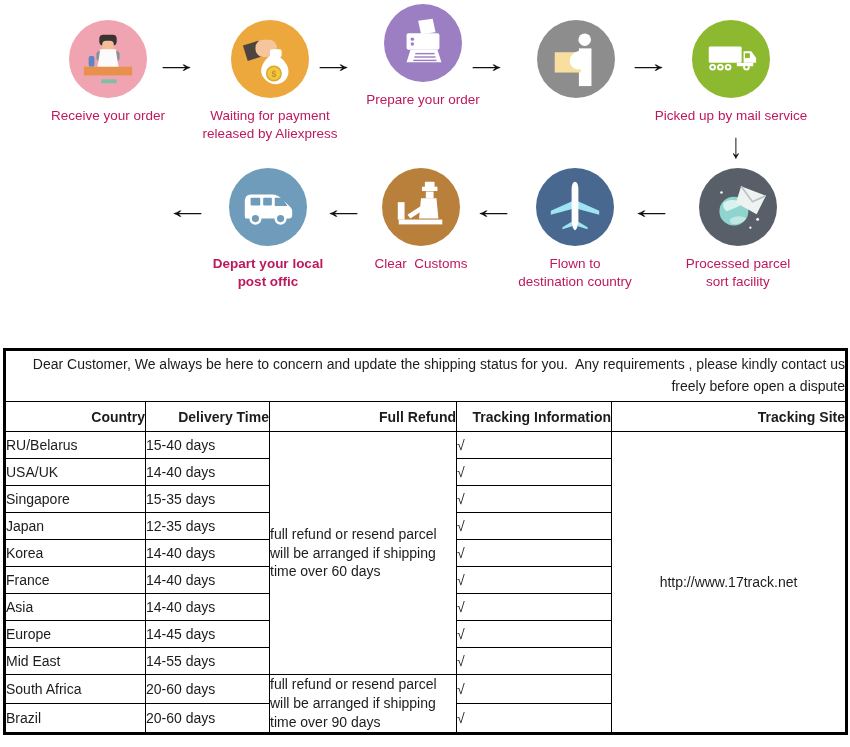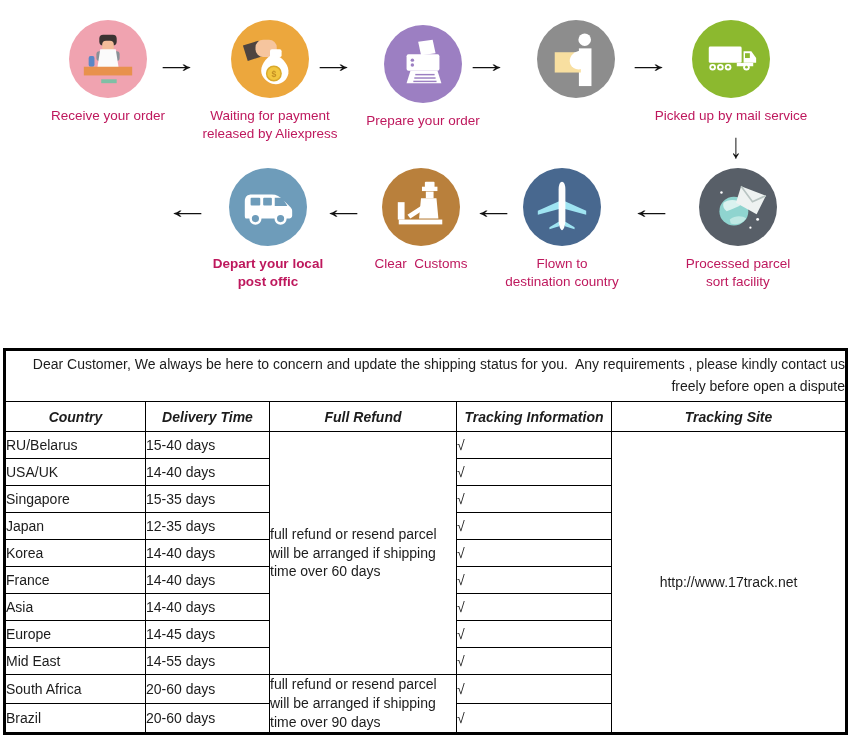--- a/index.html
+++ b/index.html
@@ -11,21 +11,21 @@
   .circle{width:78px;height:78px;border-radius:50%;margin:0 auto;display:flex;align-items:center;justify-content:center;}
   .step-label{margin-top:9px;font-size:13.5px;line-height:1.3;white-space:pre-wrap;color:#be185d;}
   .arrow{position:absolute;font-size:26px;color:#111;line-height:1;}
   .arrow.h{transform:scaleX(1.8);}
   .arrow.v{transform:scaleY(1.5);font-size:24px;}
 
   
   .ship-table{border-collapse:collapse;table-layout:fixed;width:842px;margin:14px 0 0 3px;border:3px solid #000;}
   .ship-table td,.ship-table th{border:1px solid #000;font-size:14px;vertical-align:middle;padding:0;}
   .note-cell{height:50px;text-align:right;padding:6px 36px 6px 30px;font-size:14.5px;line-height:1.55;white-space:pre-wrap;}
-  .ship-table th{height:29px;font-weight:bold;text-align:center;font-size:14px;font-style:italic;}
+  .ship-table th{height:29px;font-weight:bold;text-align:right;font-size:14px;}
   .c-cell,.d-cell,.t-cell{height:26px;text-align:left;}
   .refund-cell{text-align:left;padding:4px 6px 4px 13px;font-size:13.5px;line-height:1.35;}
   .site-cell{text-align:center;font-size:14px;}
 </style>
 </head>
 <body>
 
 <div class="diagram">
 
   <div class="step" style="left:23px;top:20px;">
@@ -51,21 +51,21 @@
         <rect x="30" y="20" width="12" height="8" rx="2" fill="#ffffff"></rect>
         <path d="M31 26 C22 32 19 41 22 47 C25 53 31 56 36 56 C43 56 48 51 49 45 C50 37 44 30 38 27 Z" fill="#ffffff"></path>
         <circle cx="34" cy="45" r="7.5" fill="#f2c63f" stroke="#d9a92c" stroke-width="1.5"></circle>
         <text x="34" y="48.5" font-size="9" font-weight="bold" fill="#c49023" text-anchor="middle">$</text>
       </svg>
     </div>
     <div class="step-label">Waiting for payment
 released by Aliexpress</div>
   </div>
 
-  <div class="step" style="left:338px;top:25px;">
+  <div class="step" style="left:338px;top:4px;">
     <div class="circle" style="background-color: rgb(156, 127, 194);">
       <svg width="58" height="58" viewBox="0 0 60 60">
         <polygon points="25,7 40,5 43,19 28,21" fill="#ffffff"></polygon>
         <rect x="13" y="20" width="34" height="17" rx="2" fill="#ffffff"></rect>
         <circle cx="19" cy="26" r="1.8" fill="#9c7fc2"></circle>
         <circle cx="19" cy="31" r="1.8" fill="#9c7fc2"></circle>
         <polygon points="17,37 45,37 49,50 13,50" fill="#ffffff"></polygon>
         <line x1="22" y1="41" x2="42" y2="41" stroke="#9c7fc2" stroke-width="1.5"></line>
         <line x1="21" y1="44.5" x2="43" y2="44.5" stroke="#9c7fc2" stroke-width="1.5"></line>
         <line x1="20" y1="48" x2="44" y2="48" stroke="#9c7fc2" stroke-width="1.5"></line>
@@ -135,21 +135,21 @@
         <rect x="35" y="14" width="8" height="7" fill="#ffffff"></rect>
         <polygon points="30,21 46,21 48,42 28,42" fill="#ffffff"></polygon>
         <polygon points="16,38 39,23 42,27 19,42" fill="#ffffff"></polygon>
         <rect x="6" y="25" width="7" height="18" fill="#ffffff"></rect>
         <rect x="7" y="43" width="45" height="5" fill="#ffffff"></rect>
       </svg>
     </div>
     <div class="step-label">Clear  Customs</div>
   </div>
 
-  <div class="step" style="left:477px;top:168px;">
+  <div class="step" style="left:490px;top:168px;">
     <div class="circle" style="background-color: rgb(72, 104, 143);">
       <svg width="58" height="58" viewBox="0 0 60 60">
         <polygon points="27,24 5,34 5,38 27,32" fill="#9fe4f2"></polygon>
         <polygon points="33,24 55,34 55,38 33,32" fill="#9fe4f2"></polygon>
         <polygon points="27,45 17,51 17,53 27,50" fill="#9fe4f2"></polygon>
         <polygon points="33,45 43,51 43,53 33,50" fill="#9fe4f2"></polygon>
         <path d="M30 4 C32 4 33.5 7 33.5 12 L33.5 44 C33.5 49 31.5 54 30 54 C28.5 54 26.5 49 26.5 44 L26.5 12 C26.5 7 28 4 30 4 Z" fill="#fdfdfd"></path>
       </svg>
     </div>
     <div class="step-label">Flown to

